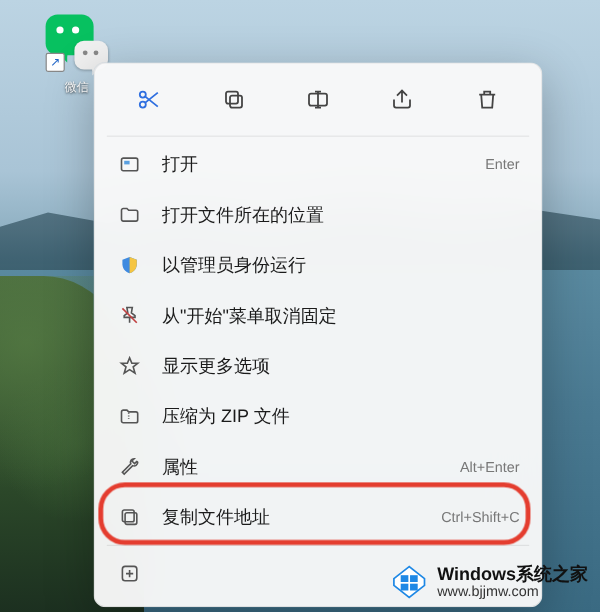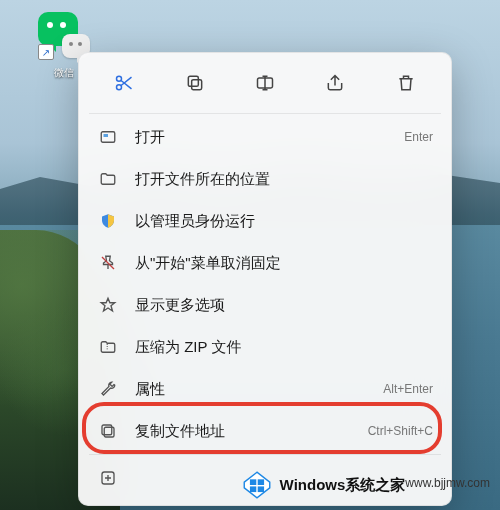--- a/index.html
+++ b/index.html
@@ -24,21 +24,21 @@
   .action-row{display:flex;gap:4px;padding:4px 6px 8px}
   .action-btn{flex:1;height:40px;border-radius:6px;display:flex;align-items:center;justify-content:center;color:#333}
   .menu-sep{height:1px;background:rgba(0,0,0,.08);margin:2px 4px}
   .menu-item{display:flex;align-items:center;height:42px;padding:0 12px;border-radius:6px;color:#1b1b1b;font-size:15px}
   .menu-item .mi-icon{width:22px;height:22px;margin-right:16px;display:flex;align-items:center;justify-content:center;color:#555;flex-shrink:0}
   .menu-item .mi-label{flex:1}
   .menu-item .mi-shortcut{color:#777;font-size:12px}
   .highlight-ring{position:absolute;border:4px solid #e43d2f;border-radius:22px;pointer-events:none}
   .watermark{position:absolute;right:6px;bottom:6px;display:flex;align-items:center;gap:6px;background:rgba(255,255,255,.0);padding:2px 4px}
   .wm-logo{width:34px;height:34px}
-  .wm-text{display:flex;flex-direction:row;line-height:1.05}
+  .wm-text{display:flex;flex-direction:column;line-height:1.05}
   .wm-text .t1{font-size:15px;font-weight:600;color:#111}
   .wm-text .t2{font-size:12px;color:#333}
   svg{display:block}
 </style>
 </head>
 <body>
 
 <div class="wallpaper">
   <div class="water"></div>
   <div class="mountains"></div>

